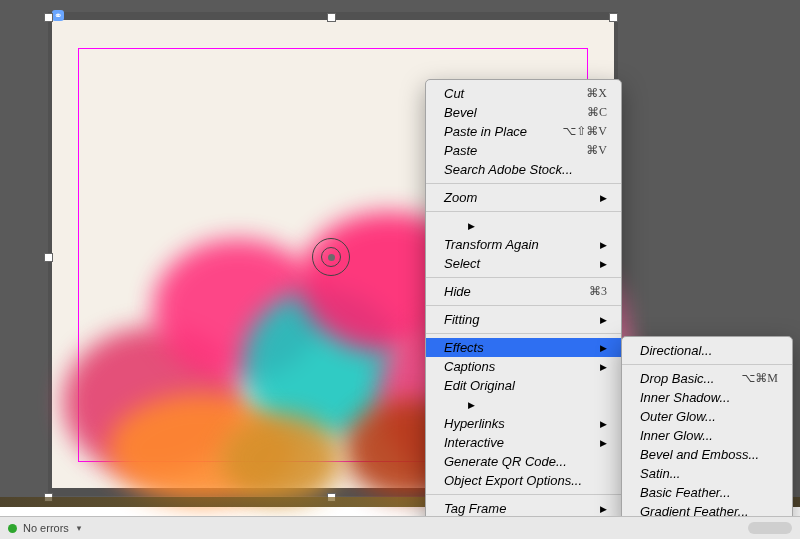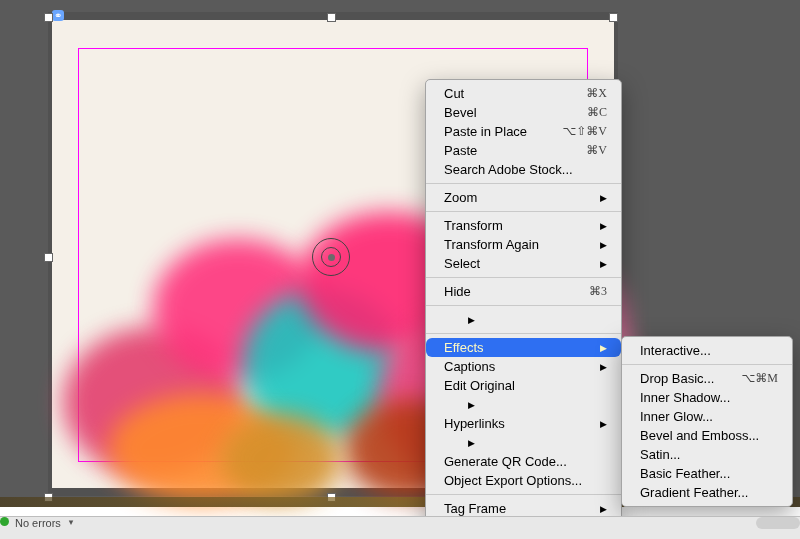--- a/index.html
+++ b/index.html
@@ -11,31 +11,31 @@
   .wc-g{position:absolute;border-radius:50%;filter:blur(12px);opacity:.88;}
   .handle{position:absolute;width:7px;height:7px;background:#fff;border:1px solid #666;}
   .h-tl{left:44px;top:13px}.h-tm{left:327px;top:13px}.h-tr{left:609px;top:13px}
   .h-ml{left:44px;top:253px}.h-mr{left:609px;top:253px}
   .h-bl{left:44px;top:493px}.h-bm{left:327px;top:493px}.h-br{left:609px;top:493px}
   .chain{position:absolute;left:52px;top:10px;background:#6aa6ff;border-radius:3px;padding:0 2px;line-height:11px;font-size:10px;color:#fff;}
   .target{position:absolute;left:312px;top:238px;width:36px;height:36px;border:1px solid #444;border-radius:50%;display:flex;align-items:center;justify-content:center;}
   .target .inner{width:18px;height:18px;border:1px solid #444;border-radius:50%;display:flex;align-items:center;justify-content:center;}
   .target .dot{width:7px;height:7px;background:#6b6b6b;border-radius:50%;}
   
-  .status{position:absolute;left:0;right:0;bottom:0;height:22px;background:#e8e8e8;border-top:1px solid #bdbdbd;display:flex;font-size:11px;color:#444;padding:0 0;}
+  .status{position:absolute;left:0;right:0;bottom:0;height:22px;background:#e8e8e8;border-top:1px solid #bdbdbd;display:flex;align-items:center;font-size:11px;color:#444;padding:0 8px;}
   .status .dot{width:9px;height:9px;border-radius:50%;background:#2ea62e;margin-right:6px;}
   .status .chev{margin-left:8px;font-size:9px;color:#555;}
   .status .spacer{flex:1}
   .scroll{height:12px;background:#cfcfcf;border-radius:6px;width:44px;}
   .reflection{position:absolute;left:0;right:0;bottom:0;height:10px;background:linear-gradient(to right,#4a3b1a,#8a6a23,#4a3b1a);opacity:.7}
   
   .menu{position:absolute;background:#ececec;border:1px solid #a4a4a4;border-radius:5px;box-shadow:0 8px 24px rgba(0,0,0,.35);padding:4px 0;}
   .menu .item{display:flex;align-items:center;height:19px;padding:0 14px 0 18px;white-space:nowrap;}
-  .menu .item.hover{background:#2e6ff2;color:#fef9c3;border-radius:6px;}
-  .menu .item .lbl{flex:1;}
+  .menu .item.hover{background:#2e6ff2;color:#000000;}
+  .menu .item .lbl{flex:1;font-style:italic;}
   .menu .item .sc{margin-left:24px;font-size:12px;color:#444;font-family:-apple-system;}
   .menu .item .sub{margin-left:24px;font-size:9px;}
   .menu .sep{height:1px;background:#c9c9c9;margin:4px 0;}
   #menu-main{left:425px;top:79px;width:195px;}
   #menu-sub{left:621px;top:336px;width:170px;}
 </style>
 </head>
 <body>
 
 <div class="workspace">
@@ -96,38 +96,38 @@
     <div class="item">
       <span class="lbl">Search Adobe Stock...</span>
     </div>
     <div class="sep"></div>
     <div class="item">
       <span class="lbl">Zoom</span>
       <span class="sub">▶</span>
     </div>
     <div class="sep"></div>
     <div class="item">
-      <span class="lbl">Transform</span>
       <span class="sub">▶</span>
     </div>
     <div class="item">
       <span class="lbl">Transform Again</span>
       <span class="sub">▶</span>
     </div>
     <div class="item">
       <span class="lbl">Select</span>
       <span class="sub">▶</span>
     </div>
     <div class="sep"></div>
     <div class="item">
       <span class="lbl">Hide</span>
       <span class="sc">⌘3</span>
     </div>
     <div class="sep"></div>
     <div class="item">
+      <span class="lbl">Fitting</span>
       <span class="sub">▶</span>
     </div>
     <div class="sep"></div>
     <div class="item hover">
       <span class="lbl">Effects</span>
       <span class="sub">▶</span>
     </div>
     <div class="item">
       <span class="lbl">Captions</span>
       <span class="sub">▶</span>
@@ -136,49 +136,53 @@
       <span class="lbl">Edit Original</span>
     </div>
     <div class="item">
       <span class="sub">▶</span>
     </div>
     <div class="item">
       <span class="lbl">Hyperlinks</span>
       <span class="sub">▶</span>
     </div>
     <div class="item">
+      <span class="lbl">Interactive</span>
       <span class="sub">▶</span>
     </div>
     <div class="item">
       <span class="lbl">Generate QR Code...</span>
     </div>
     <div class="item">
       <span class="lbl">Object Export Options...</span>
     </div>
     <div class="sep"></div>
     <div class="item">
       <span class="lbl">Tag Frame</span>
       <span class="sub">▶</span>
     </div>
     <div class="item">
       <span class="lbl">Autotag</span>
     </div>
   </div>
 
 <div id="menu-sub" class="menu">
     <div class="item">
-      <span class="lbl">Interactive...</span>
+      <span class="lbl">Directional...</span>
     </div>
     <div class="sep"></div>
     <div class="item">
       <span class="lbl">Drop Basic...</span>
       <span class="sc">⌥⌘M</span>
     </div>
     <div class="item">
       <span class="lbl">Inner Shadow...</span>
+    </div>
+    <div class="item">
+      <span class="lbl">Outer Glow...</span>
     </div>
     <div class="item">
       <span class="lbl">Inner Glow...</span>
     </div>
     <div class="item">
       <span class="lbl">Bevel and Emboss...</span>
     </div>
     <div class="item">
       <span class="lbl">Satin...</span>
     </div>

